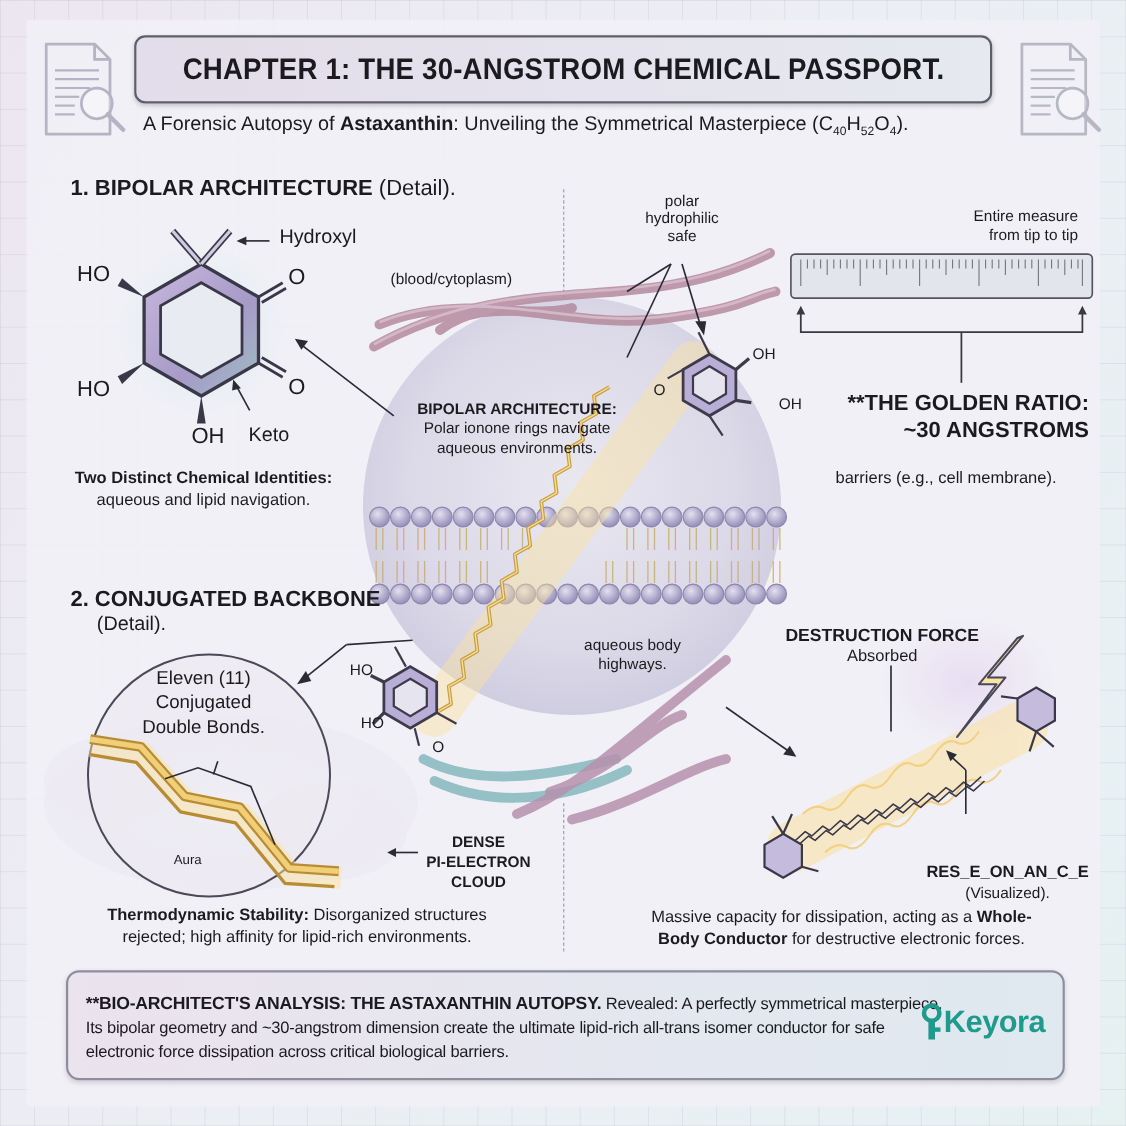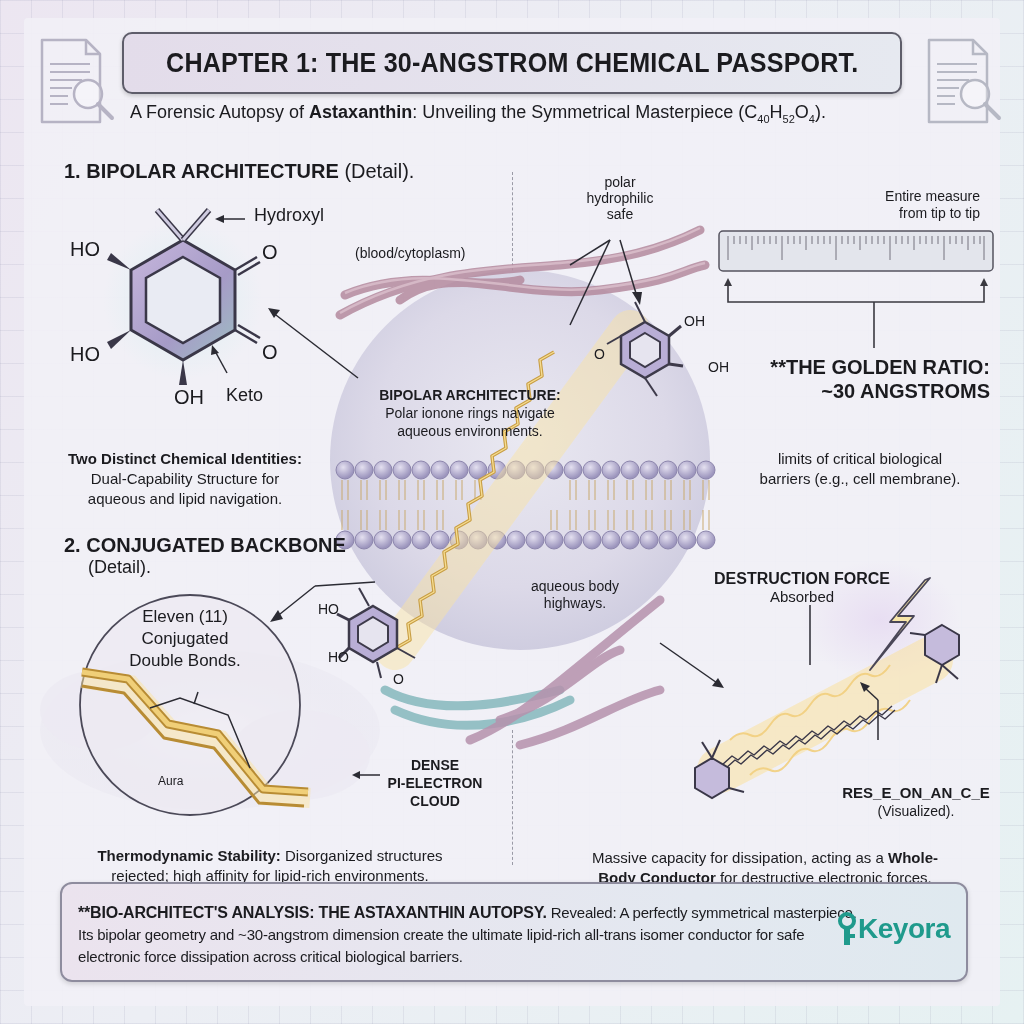--- a/index.html
+++ b/index.html
@@ -33,21 +33,21 @@
   }
   .subtitle { left: 130px; top: 102px; font-size: 18px; white-space: nowrap; }
   .subtitle b { font-weight: 700; }
   .subtitle sub { font-size: 11px; }
   .doc-icon { position: absolute; }
   .section-h { font-size: 20px; font-weight: 700; white-space: nowrap; margin-left: 20px; }
   .section-h .light { font-weight: 400; }
   .label { font-size: 15px; line-height: 18px; white-space: nowrap; }
   .label-c { text-align: center; }
   .bold { font-weight: 700; }
-  .desc { font-size: 15px; line-height: 20px; text-align: center; margin-top: 24px; }
+  .desc { font-size: 15px; line-height: 20px; text-align: center; }
   .divider-v { position: absolute; width: 0; border-left: 1.5px dashed #9a9aa6; }
   .footer-box {
     position: absolute; left: 60px; top: 882px; width: 904px; height: 96px;
     border: 2px solid #8e8c9e; border-radius: 12px;
     background: linear-gradient(90deg, #ebe3ee, #e3e8f0 70%, #dfe9ef);
     box-shadow: 0 2px 5px rgba(0,0,0,0.15);
   }
   .footer-text {
     position: absolute; left: 16px; top: 18px; width: 790px;
     font-size: 15px; line-height: 22px; letter-spacing: -0.2px;
@@ -276,21 +276,20 @@
 </svg>
 <div class="abs label" style="left:254px;top:206px;font-size:18px">Hydroxyl</div>
 <div class="abs label" style="left:70px;top:240px;font-size:20px">HO</div>
 <div class="abs label" style="left:70px;top:345px;font-size:20px">HO</div>
 <div class="abs label" style="left:174px;top:388px;font-size:20px">OH</div>
 <div class="abs label" style="left:262px;top:243px;font-size:20px">O</div>
 <div class="abs label" style="left:262px;top:343px;font-size:20px">O</div>
 <div class="abs label" style="left:226px;top:386px;font-size:18px">Keto</div>
 <div class="abs desc" style="left:40px;top:425px;width:290px">
   <div class="bold">Two Distinct Chemical Identities:</div>
-  <div>Dual-Capability Structure for</div>
   <div>aqueous and lipid navigation.</div>
 </div>
 
 <div class="abs label" style="left:355px;top:244px;font-size:14px">(blood/cytoplasm)</div>
 <div class="abs label label-c" style="left:570px;top:174px;width:100px;font-size:14px;line-height:16px">
   <div>polar</div>
   <div>hydrophilic</div>
   <div>safe</div>
 </div>
 <div class="abs label" style="left:594px;top:345px;font-size:14px">O</div>
@@ -366,21 +365,20 @@
     <line x1="156" y1="72" x2="156" y2="118"></line>
   </g>
   <polygon points="10,48 6,56 14,56" fill="#3a3940"></polygon>
   <polygon points="266,48 262,56 270,56" fill="#3a3940"></polygon>
 </svg>
 <div class="abs" style="left:760px;top:355px;width:230px;text-align:right;font-size:20px;font-weight:700;line-height:24px">
   <div>**THE GOLDEN RATIO:</div>
   <div>~30 ANGSTROMS</div>
 </div>
 <div class="abs desc" style="left:725px;top:425px;width:270px;font-size:15px">
-  <div>limits of critical biological</div>
   <div>barriers (e.g., cell membrane).</div>
 </div>
 
 <div class="abs section-h" style="left:44px;top:534px">
   <div>2. CONJUGATED BACKBONE</div>
   <div class="light" style="padding-left:24px;font-size:18px">(Detail).</div>
 </div>
 <svg class="abs" style="left:20px;top:580px" width="360" height="250" viewBox="0 0 360 250">
   <defs>
     <radialGradient id="cloud" cx="50%" cy="50%" r="50%">

